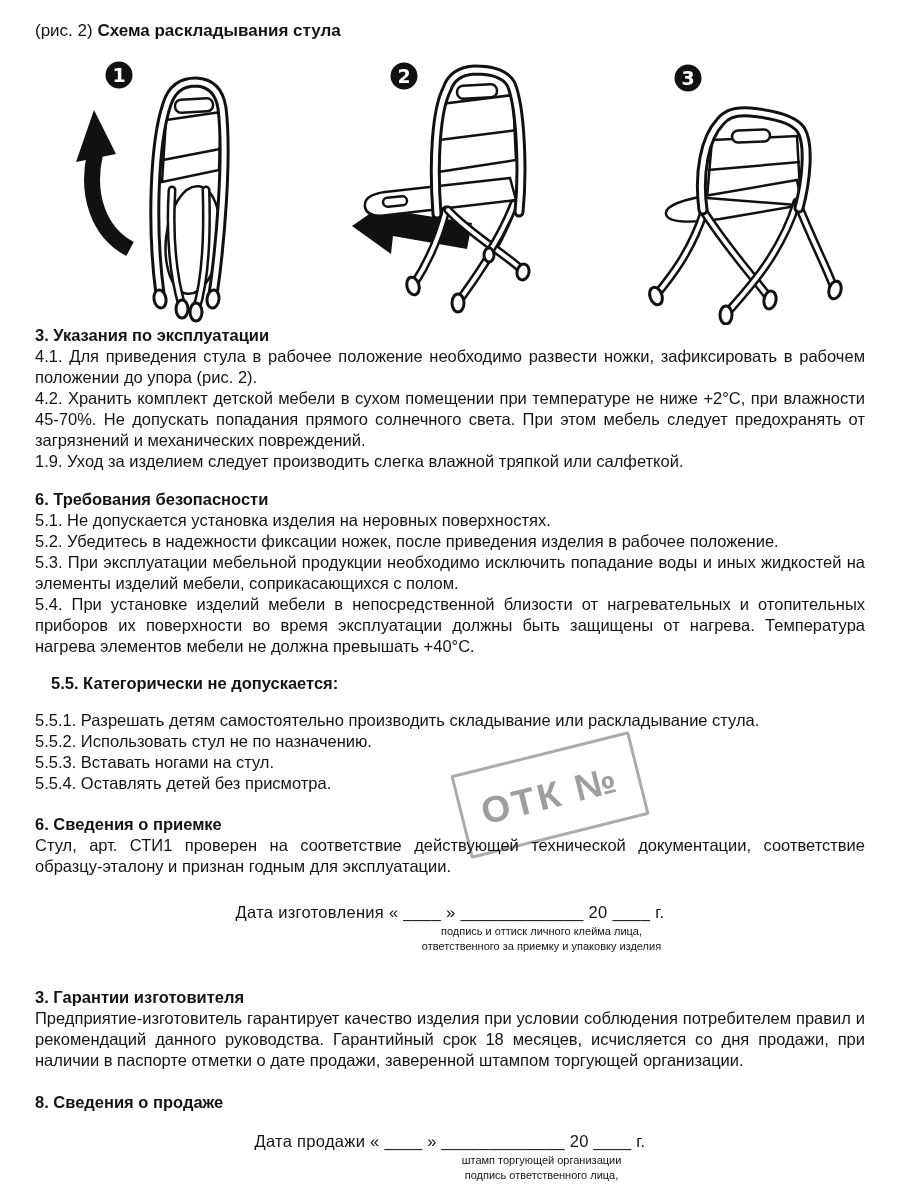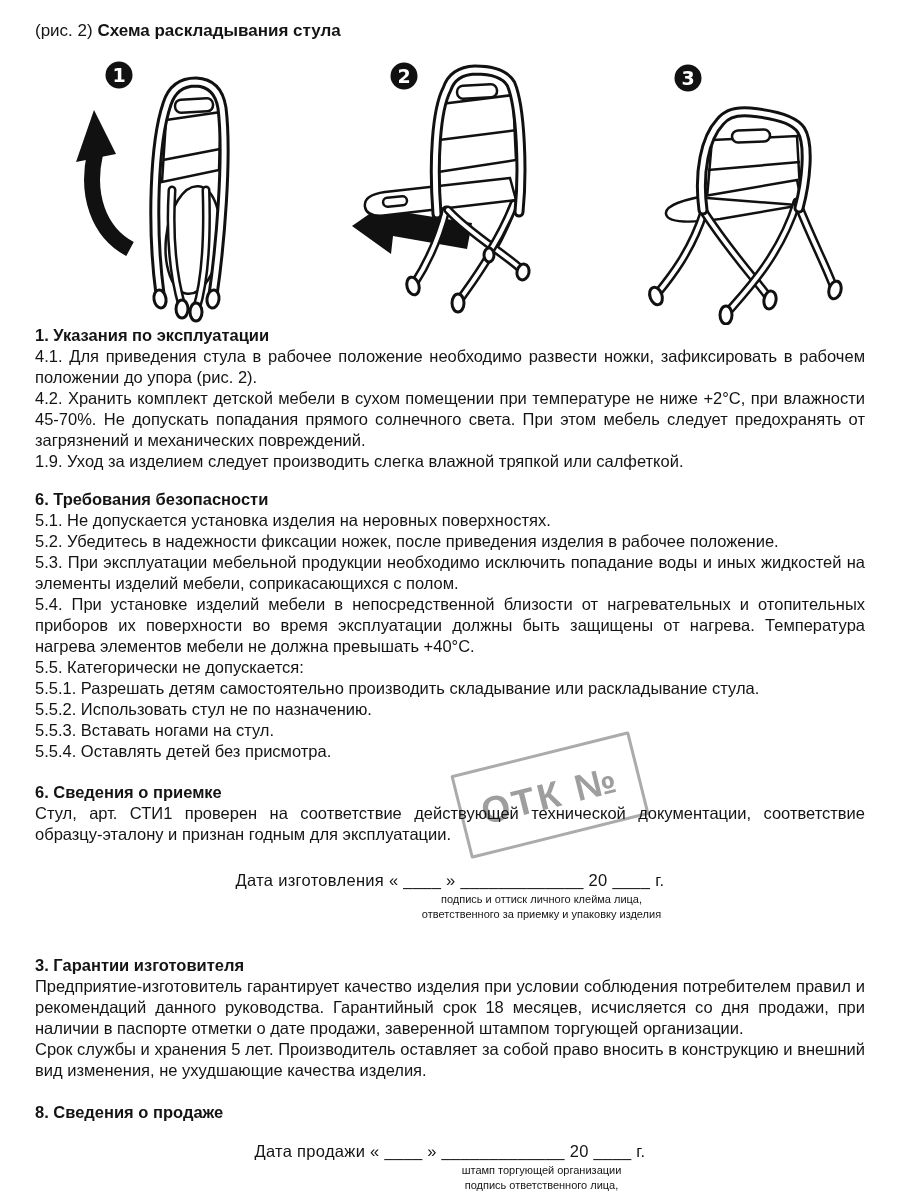--- a/index.html
+++ b/index.html
@@ -9,21 +9,21 @@
     font-size:16.5px;line-height:21px;color:#141414;
     position:relative;
   }
   .content{padding:4px 35px 0 35px;position:relative;}
   .page-title{font-size:17px;line-height:22px;white-space:nowrap;margin-top:16px;}
   .page-title .bold{font-weight:bold;}
   .figures{width:900px;height:283px;margin-left:-35px;display:block;}
   .para{margin:0;text-align:justify;}
   .sec{margin-top:17px;}
   .sec-h{font-weight:bold;margin:0;}
-  .sub-h{font-weight:normal;margin:0;}
+  .sub-h{font-weight:bold;margin:16px;}
   .date-line{margin:25px 0 0 0;text-align:center;letter-spacing:0.3px;}
   .caption{font-size:11px;line-height:15px;margin:1px 0 0 183px;text-align:center;}
   .stamp{
     position:absolute;left:458px;top:752px;width:178px;height:80px;
     border:3px solid #ababab;border-radius:2px;
     transform:rotate(-14deg);
     display:flex;align-items:center;justify-content:center;
     color:#9e9e9e;font-size:37px;font-weight:bold;letter-spacing:3px;
     z-index:0;white-space:nowrap;
   }
@@ -144,21 +144,21 @@
       <ellipse class="foot" cx="770" cy="258" rx="6" ry="9" transform="rotate(10 770 258)"></ellipse>
       <ellipse class="foot" cx="726" cy="273" rx="6" ry="9"></ellipse>
       <ellipse class="foot" cx="835" cy="248" rx="6" ry="9" transform="rotate(15 835 248)"></ellipse>
 
       <circle class="numcircle" cx="688" cy="36" r="13.5"></circle>
       <text class="numtxt" x="688" y="43">3</text>
     </g>
   </svg>
 
   <div class="sec zup" style="margin-top:0;">
-    <p class="sec-h">1. Указания по эксплуатации</p>
+    <p class="sec-h">3. Указания по эксплуатации</p>
     <p class="para">4.1. Для приведения стула в рабочее положение необходимо развести ножки, зафиксировать в рабочем положении до упора (рис. 2).</p>
     <p class="para">4.2. Хранить комплект детской мебели в сухом помещении при температуре не ниже +2°С, при влажности 45-70%. Не допускать попадания прямого солнечного света. При этом мебель следует предохранять от загрязнений и механических повреждений.</p>
     <p class="para">1.9. Уход за изделием следует производить слегка влажной тряпкой или салфеткой.</p>
   </div>
 
   <div class="sec zup">
     <p class="sec-h">6. Требования безопасности</p>
     <p class="para">5.1. Не допускается  установка изделия на неровных поверхностях.</p>
     <p class="para">5.2. Убедитесь в надежности фиксации ножек, после приведения изделия в рабочее положение.</p>
     <p class="para">5.3. При эксплуатации мебельной продукции необходимо исключить попадание воды и иных жидкостей на элементы изделий мебели, соприкасающихся с полом.</p>
@@ -176,21 +176,20 @@
     <p class="date-line">Дата изготовления « ____ » _____________ 20 ____ г.</p>
     <div class="caption">
       <div>подпись и оттиск личного клейма лица,</div>
       <div>ответственного за приемку и упаковку изделия</div>
     </div>
   </div>
 
   <div class="sec zup" style="margin-top:33px;">
     <p class="sec-h">3. Гарантии изготовителя</p>
     <p class="para">Предприятие-изготовитель гарантирует качество изделия при условии соблюдения потребителем правил и рекомендаций данного руководства. Гарантийный срок 18 месяцев, исчисляется со дня продажи, при наличии в паспорте отметки о дате продажи, заверенной штампом торгующей организации.</p>
-    <p class="para">Срок службы и хранения 5 лет. Производитель оставляет за собой право вносить в конструкцию и внешний вид изменения, не ухудшающие качества изделия.</p>
   </div>
 
   <div class="sec zup" style="margin-top:21px;">
     <p class="sec-h">8. Сведения о продаже</p>
     <p class="date-line" style="margin-top:18px;">Дата продажи « ____ » _____________ 20 ____ г.</p>
     <div class="caption">
       <div>штамп торгующей организации</div>
       <div>подпись ответственного лица,</div>
     </div>
   </div>

